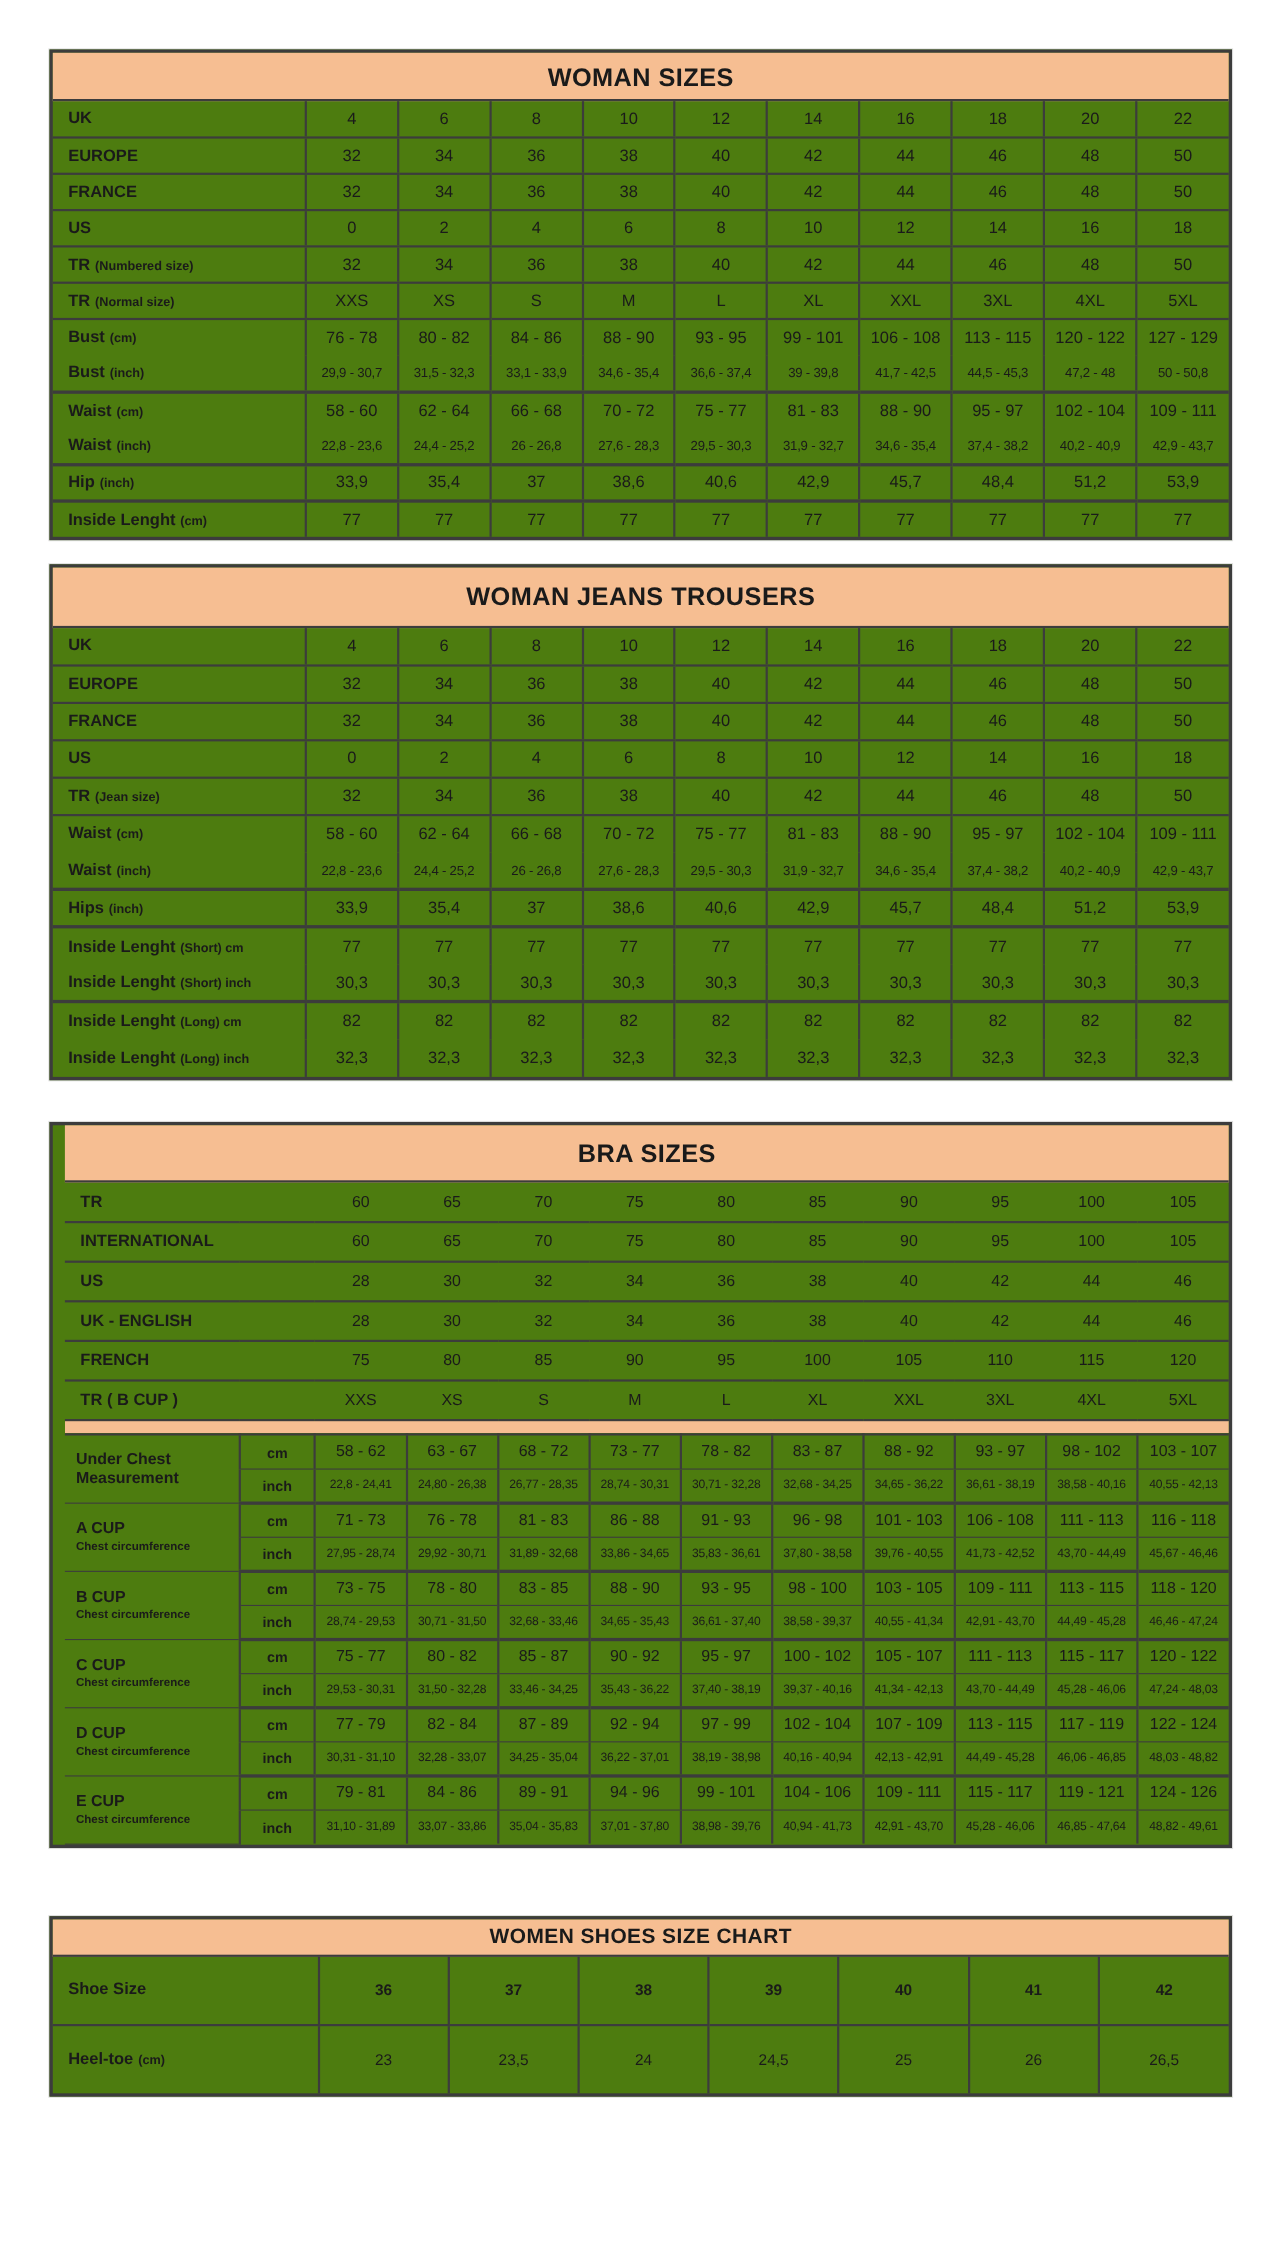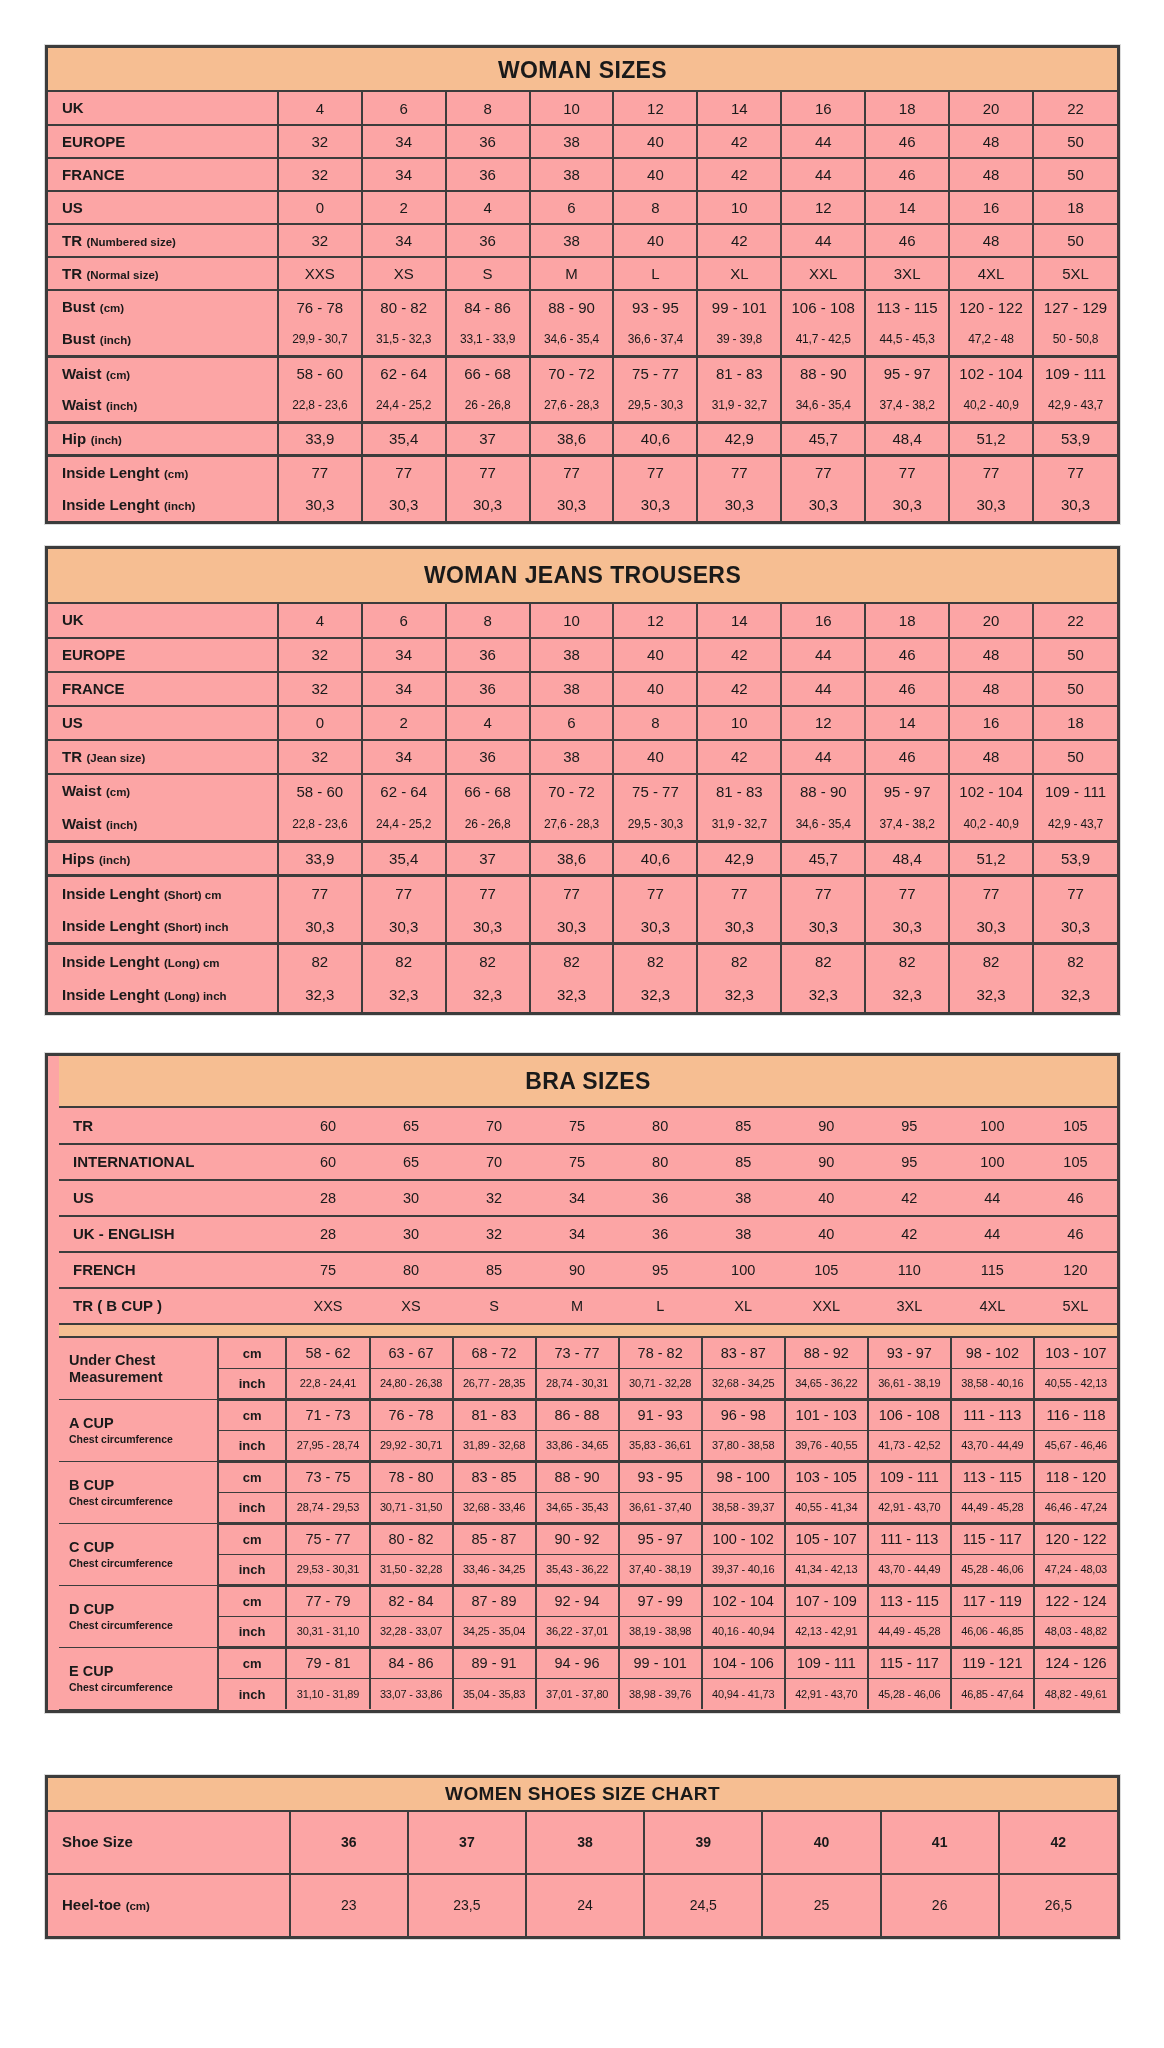--- a/index.html
+++ b/index.html
@@ -6,21 +6,21 @@
   *{box-sizing:border-box;}
   html,body{margin:0;padding:0;}
   body{
     width:1164px;height:2048px;overflow:hidden;background:#ffffff;
     font-family:"Liberation Sans", sans-serif;color:#1a1a1a;
   }
   .page{padding:45px 44px 0 45px;}
   .tbl{
     border:3px solid var(--bd);
     box-shadow:0 0 0 1px #dcdcdc;
-    background:#fca5a5;
+    background:#4d7c0f;
   }
   #s0 .tbl{margin-bottom:22px;}
   #s1 .tbl{margin-bottom:38px;}
   #s2 .tbl{margin-bottom:62px;padding-left:11px;}
   .band{
     background:var(--accent);
     text-align:center;
     border-bottom:2.6px solid var(--bd);
     padding:9px 4px 7px;
   }
@@ -239,33 +239,20 @@
               <td class="val">77</td>
               <td class="val">77</td>
               <td class="val">77</td>
               <td class="val">77</td>
               <td class="val">77</td>
               <td class="val">77</td>
               <td class="val">77</td>
               <td class="val">77</td>
               <td class="val">77</td>
             </tr>
-            <tr class="hr-none row1">
-              <td class="lbl"><span class="lb">Inside Lenght</span> <span class="sfx">(inch)</span></td>
-              <td class="val">30,3</td>
-              <td class="val">30,3</td>
-              <td class="val">30,3</td>
-              <td class="val">30,3</td>
-              <td class="val">30,3</td>
-              <td class="val">30,3</td>
-              <td class="val">30,3</td>
-              <td class="val">30,3</td>
-              <td class="val">30,3</td>
-              <td class="val">30,3</td>
-            </tr>
           </tbody>
         </table>
     </div>
   </section>
 
   <section id="s1">
     <div class="tbl">
       <div class="band">
         <div class="band-title">WOMAN JEANS TROUSERS</div>
 

